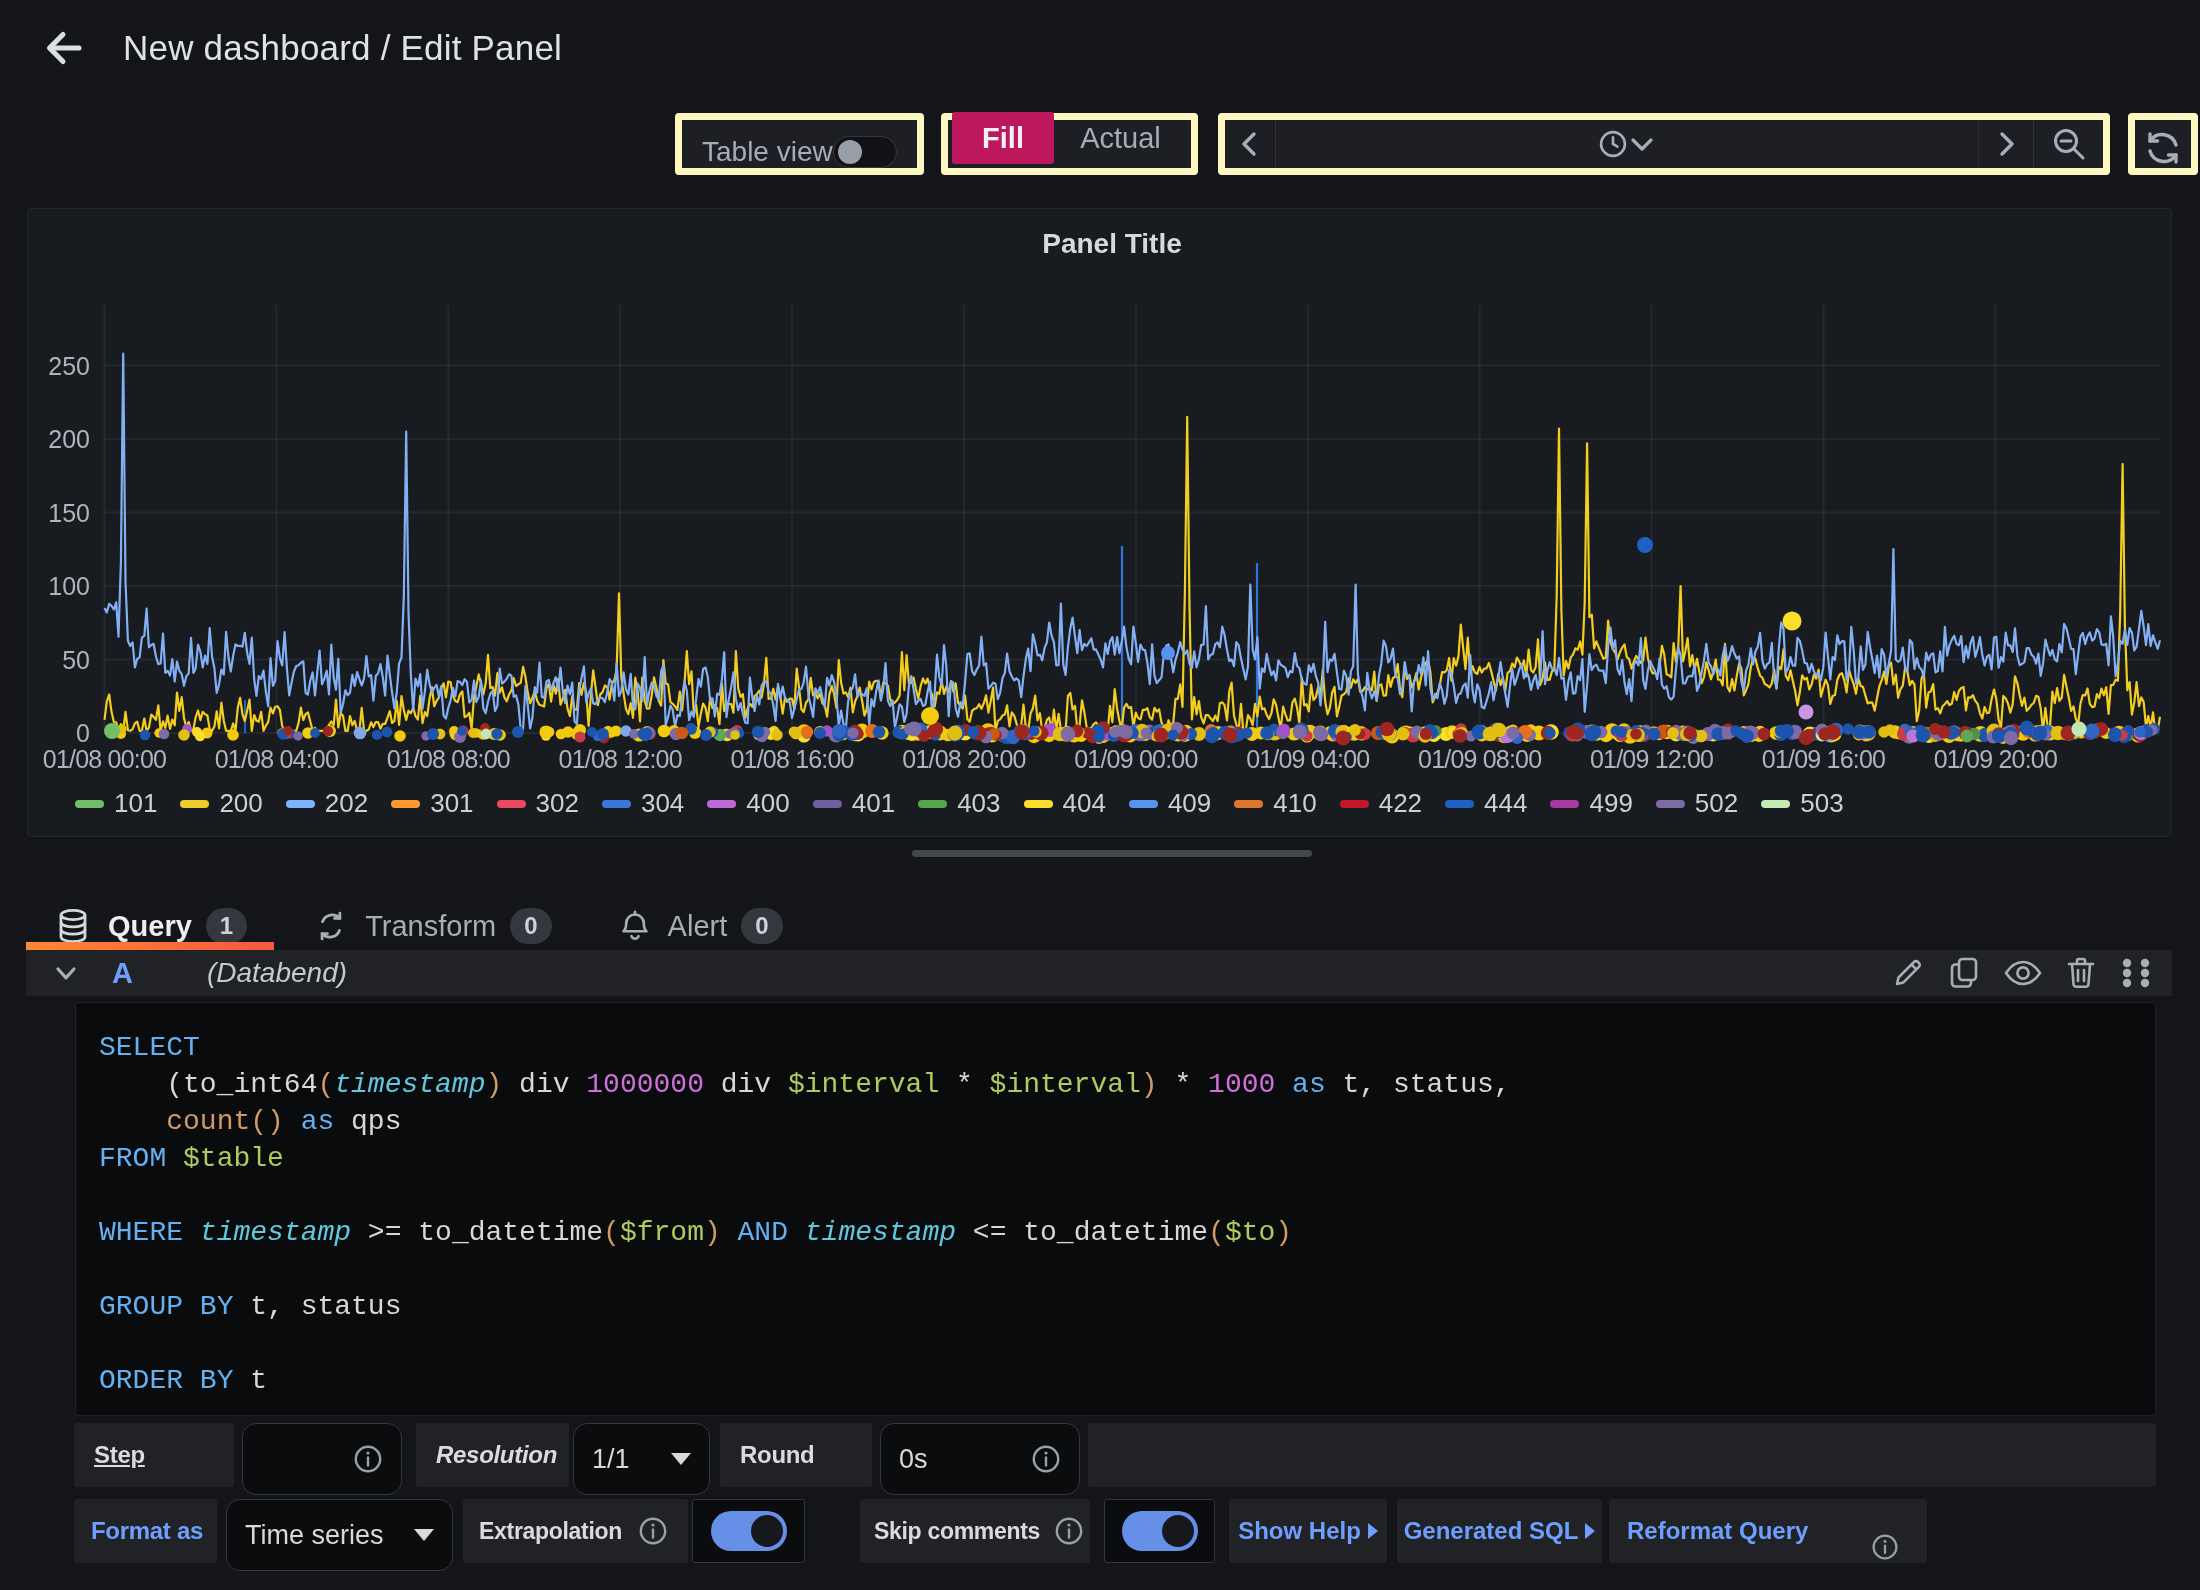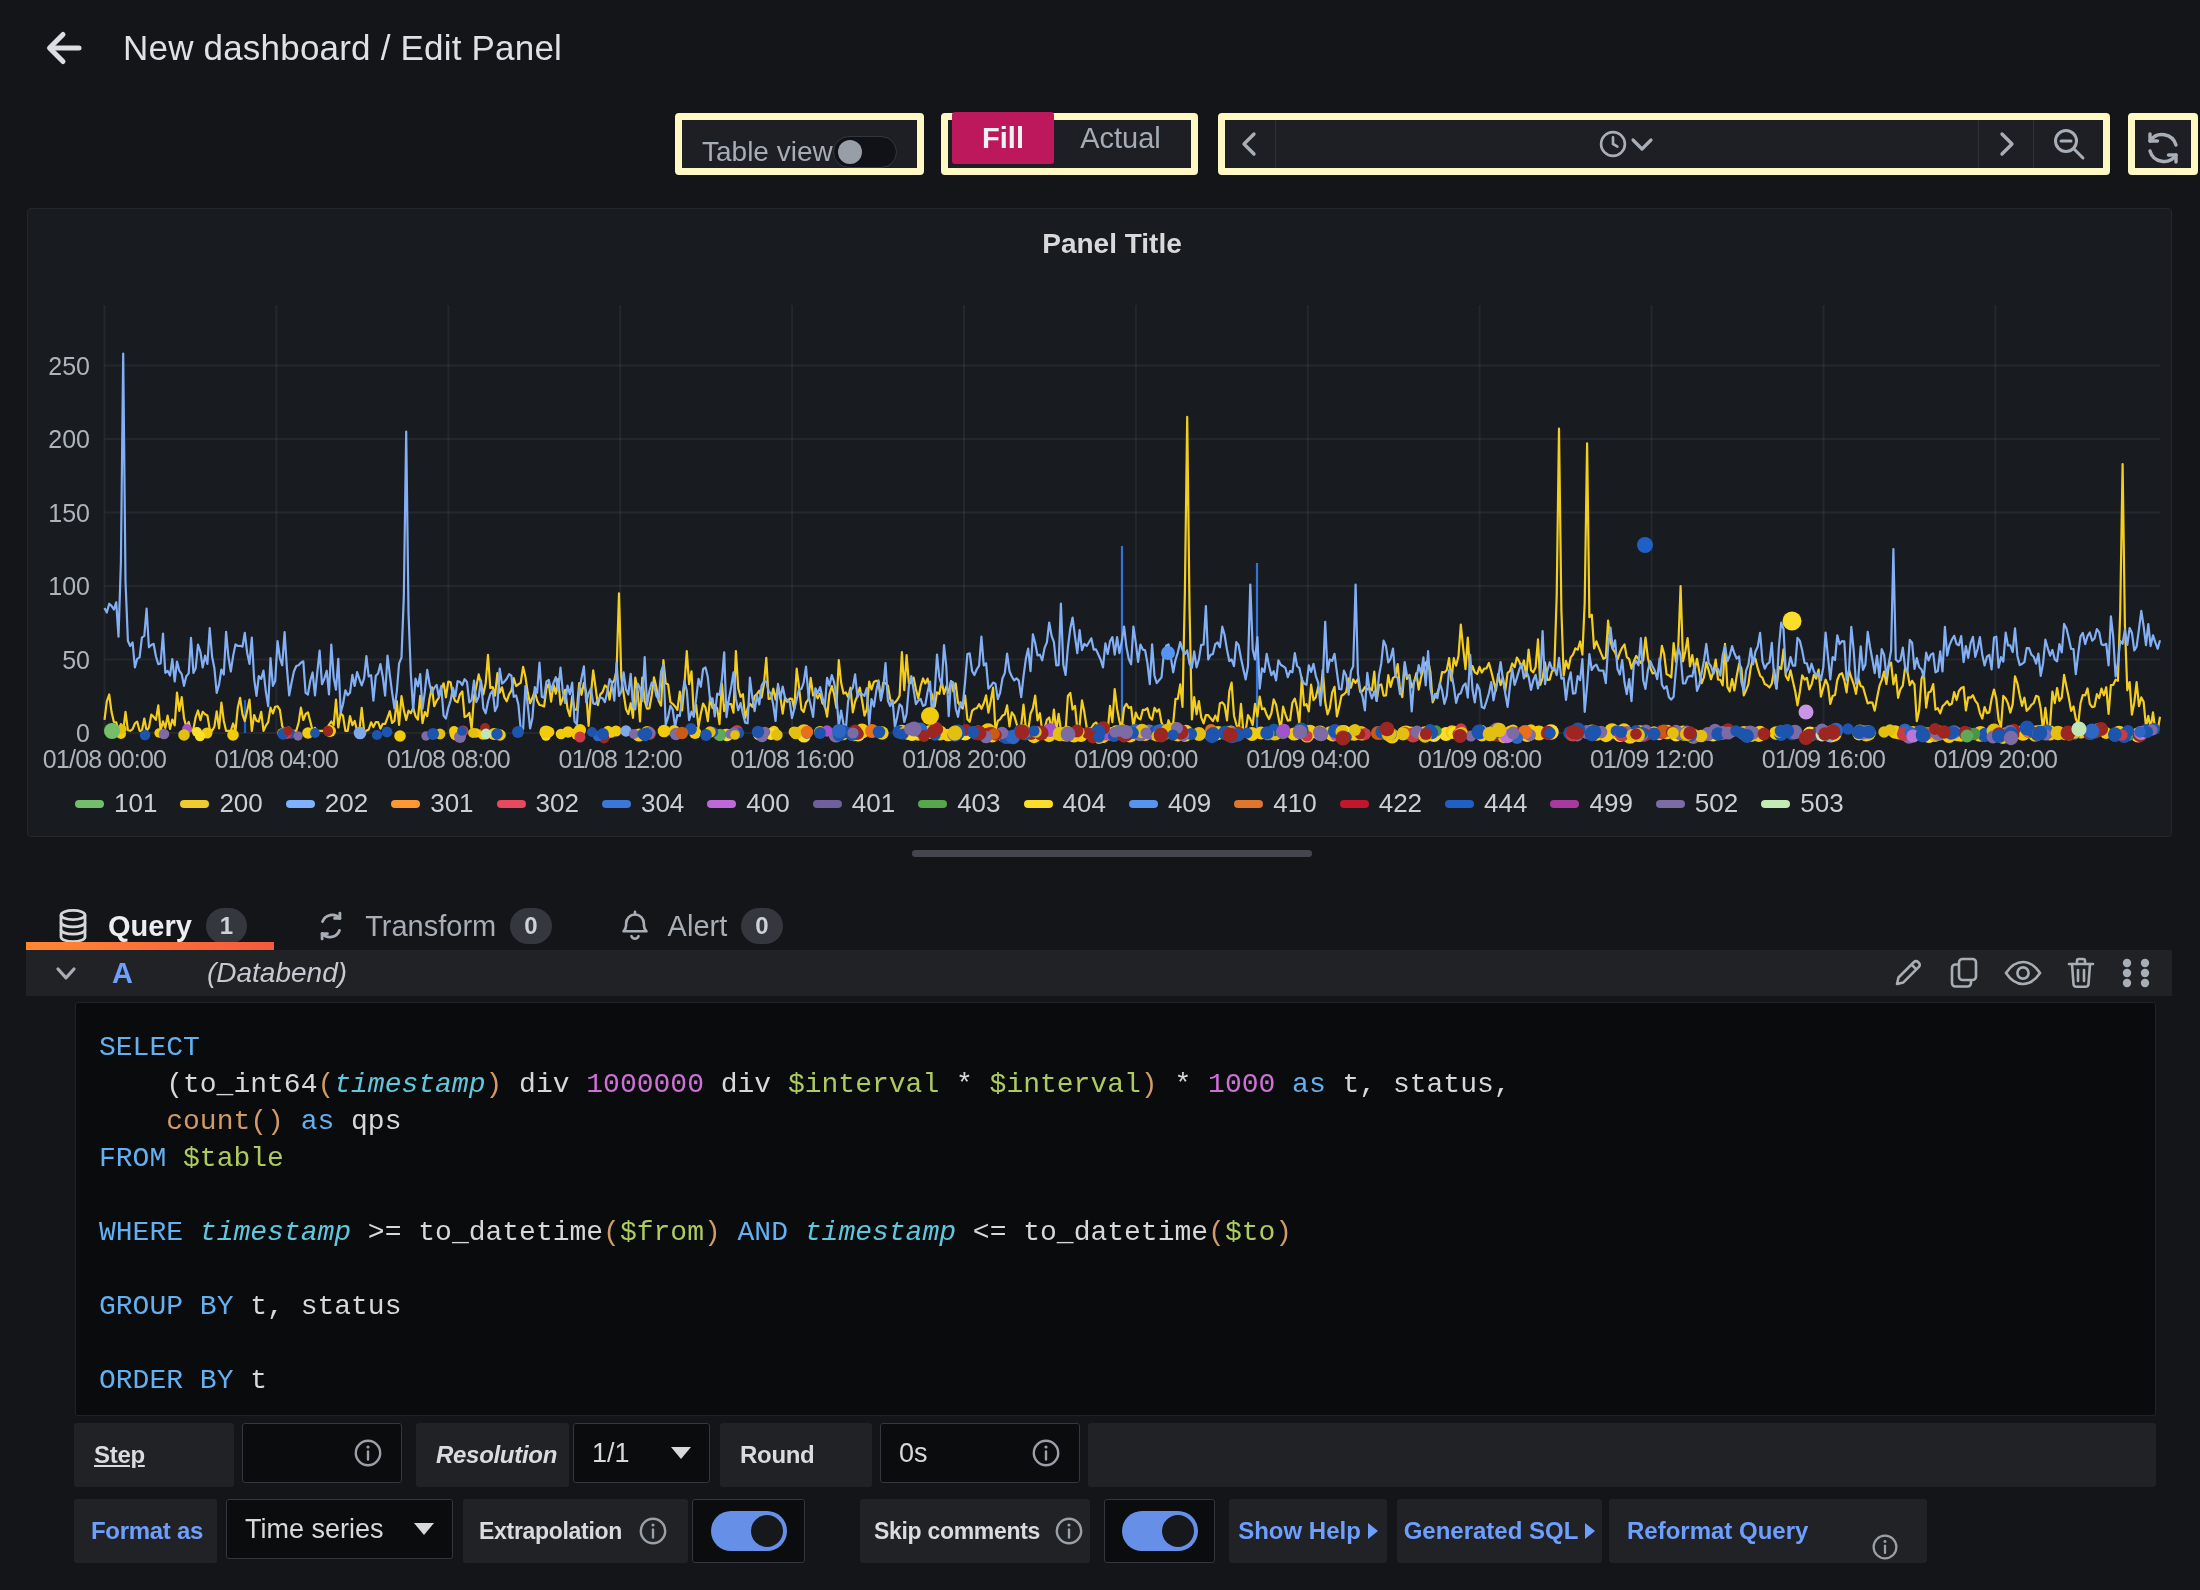--- a/index.html
+++ b/index.html
@@ -69,22 +69,22 @@
   .n { color:#CE70D6; }           
   .v { color:#AECB5F; }           
   .ts { color:#62C6DC; font-style:italic; }  
   .fo { color:#D19A66; }          
 
   
   .chip svg { flex-shrink:0; }
   .chip { position:absolute; height:64px; background:#202226; border-radius:3px;
           display:flex; align-items:center; padding:0 20px; color:#d9dbde;
           font-size:24px; font-weight:700; white-space:nowrap; letter-spacing:-0.3px; }
-  .inp  { position:absolute; height:60px; background:#0b0c0e; border:1px solid #33363c;
-          border-radius:3px; display:flex; align-items:center; padding:0 18px;
+  .inp  { position:absolute; height:72px; background:#0b0c0e; border:1px solid #33363c;
+          border-radius:14px; display:flex; align-items:center; padding:0 18px;
           color:#d8d9da; font-size:27px; white-space:nowrap; }
   .blue { color:#6e9fff !important; }
   .info { margin-left:auto; }
   .caret { width:0; height:0; border-left:10px solid transparent; border-right:10px solid transparent;
            border-top:12px solid #d8d9da; margin-left:auto; }
   .togbox { position:absolute; height:64px; background:#0b0c0e; border:1px solid #33363c;
             border-radius:3px; display:flex; align-items:center; justify-content:center; }
   .togon { width:76px; height:40px; border-radius:20px; background:#6690e8; position:relative; }
   .togon .knob { position:absolute; right:4px; top:4px; width:32px; height:32px; border-radius:50%;
                  background:#16181c; }

